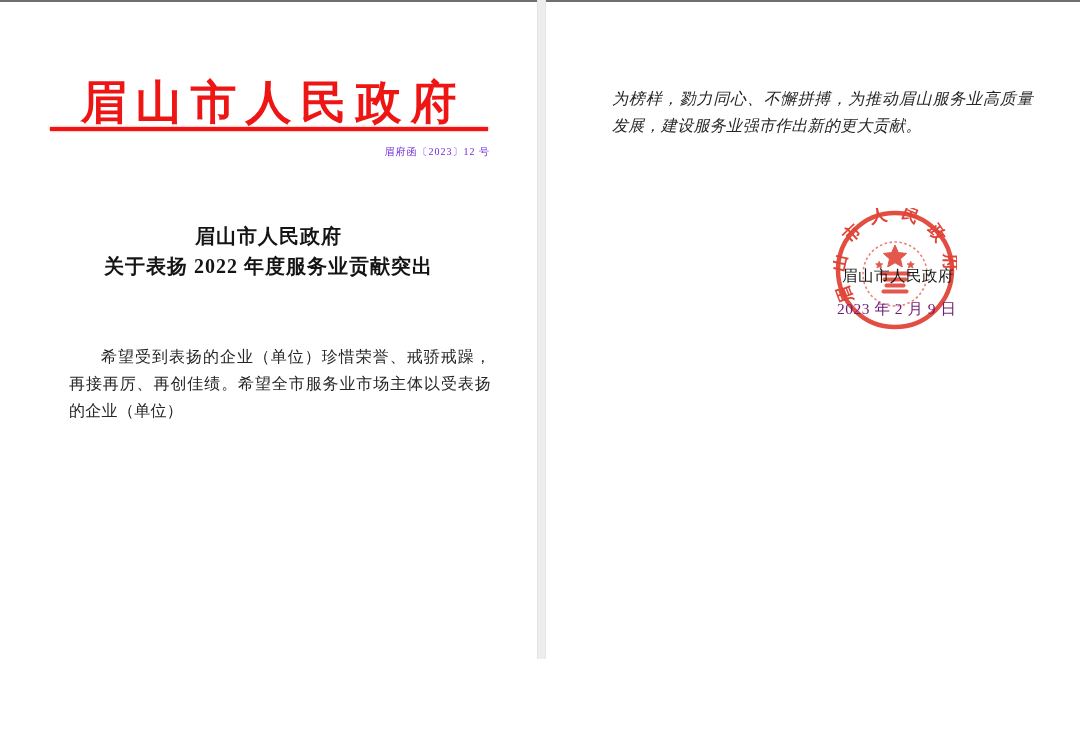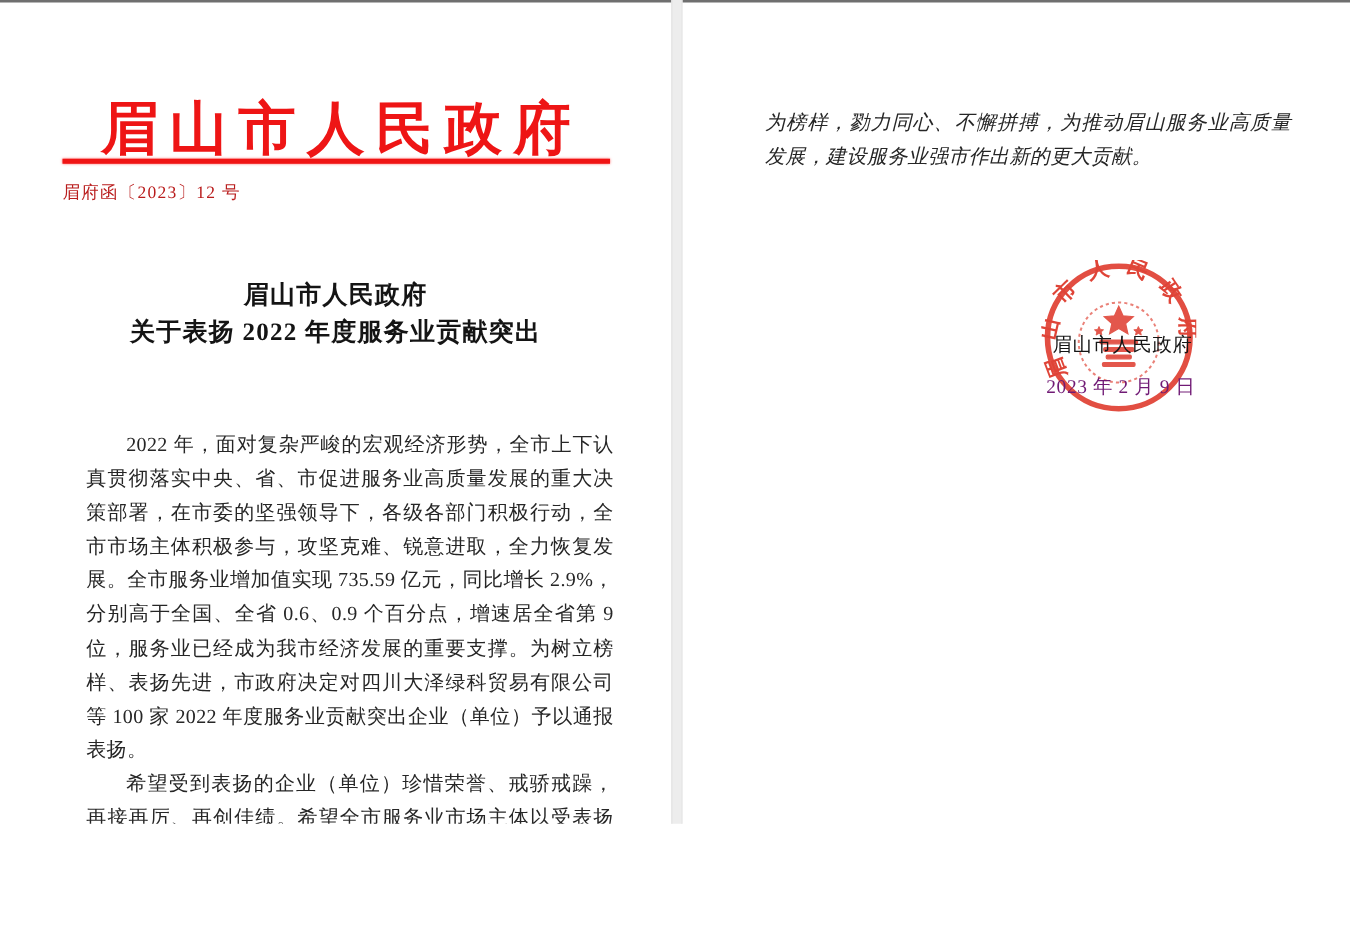--- a/index.html
+++ b/index.html
@@ -25,22 +25,22 @@
   
   .p1-header{
     position:absolute;left:0;top:72px;width:537px;text-align:center;
     font-size:46px;font-weight:bold;letter-spacing:9px;padding-left:9px;
     box-sizing:border-box;white-space:nowrap;
   }
   .p1-rule-top{
     position:absolute;left:50px;top:127px;width:438px;height:4px;
   }
   .p1-docnum{
-    position:absolute;left:50px;top:145px;width:440px;
-    font-size:14px;color:#b91c1c;letter-spacing:1px;
+    position:absolute;left:50px;top:145px;width:440px;text-align:right;
+    font-size:10px;color:#6d28d9;letter-spacing:1px;
   }
   .p1-title{
     position:absolute;left:0;top:221px;width:537px;text-align:center;
     font-size:20px;font-weight:700;line-height:30px;color:#141414;letter-spacing:1px;
   }
   .p1-body{
     position:absolute;left:69px;top:343px;width:422px;
     font-size:16px;line-height:27.1px;color:#262626;
     text-align:justify;word-break:break-all;letter-spacing:0.3px;
   }
@@ -88,21 +88,20 @@
     <div class="p1-rule-top" style="background:#f01414;box-shadow:0 0 2px #f55;"></div>
 
     <div class="p1-docnum">眉府函〔2023〕12 号</div>
 
     <div class="p1-title">
       <div>眉山市人民政府</div>
       <div>关于表扬 2022 年度服务业贡献突出</div>
     </div>
 
     <div class="p1-body">
-      <p class="indent">2022 年，面对复杂严峻的宏观经济形势，全市上下认真贯彻落实中央、省、市促进服务业高质量发展的重大决策部署，在市委的坚强领导下，各级各部门积极行动，全市市场主体积极参与，攻坚克难、锐意进取，全力恢复发展。全市服务业增加值实现 735.59 亿元，同比增长 2.9%，分别高于全国、全省 0.6、0.9 个百分点，增速居全省第 9 位，服务业已经成为我市经济发展的重要支撑。为树立榜样、表扬先进，市政府决定对四川大泽绿科贸易有限公司等 100 家 2022 年度服务业贡献突出企业（单位）予以通报表扬。</p>
       <p class="indent">希望受到表扬的企业（单位）珍惜荣誉、戒骄戒躁，再接再厉、再创佳绩。希望全市服务业市场主体以受表扬的企业（单位）</p>
     </div>
 
     <div class="p1-rule-bottom" style="background:#f01414;box-shadow:0 0 2px #f55;"></div>
   </div>
 
   <div class="page-divider"></div>
 
   <div class="page page2">
 

